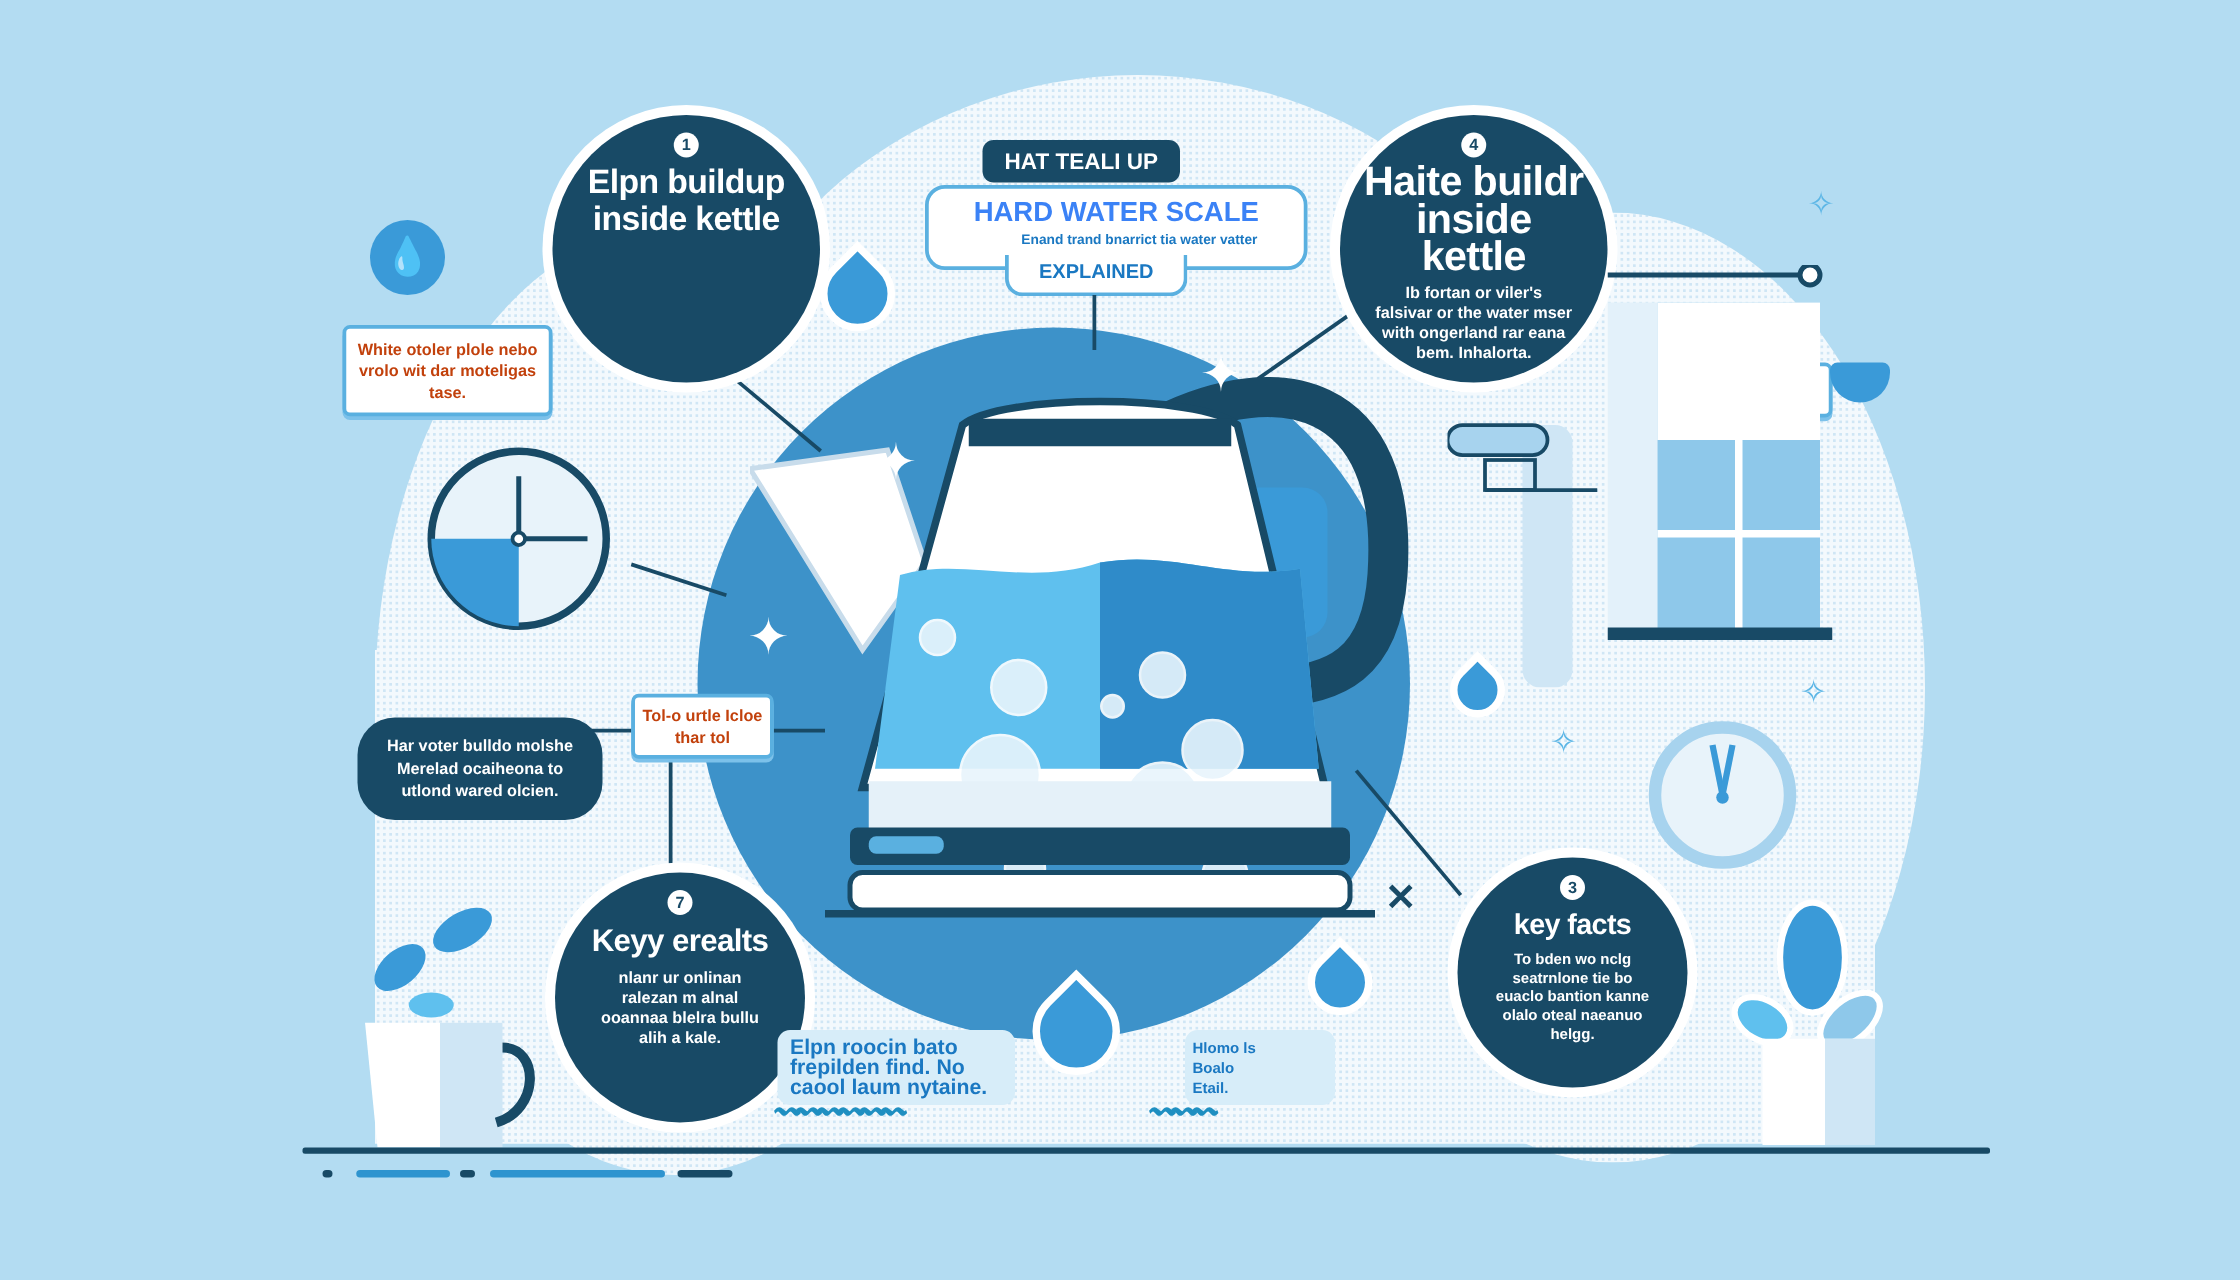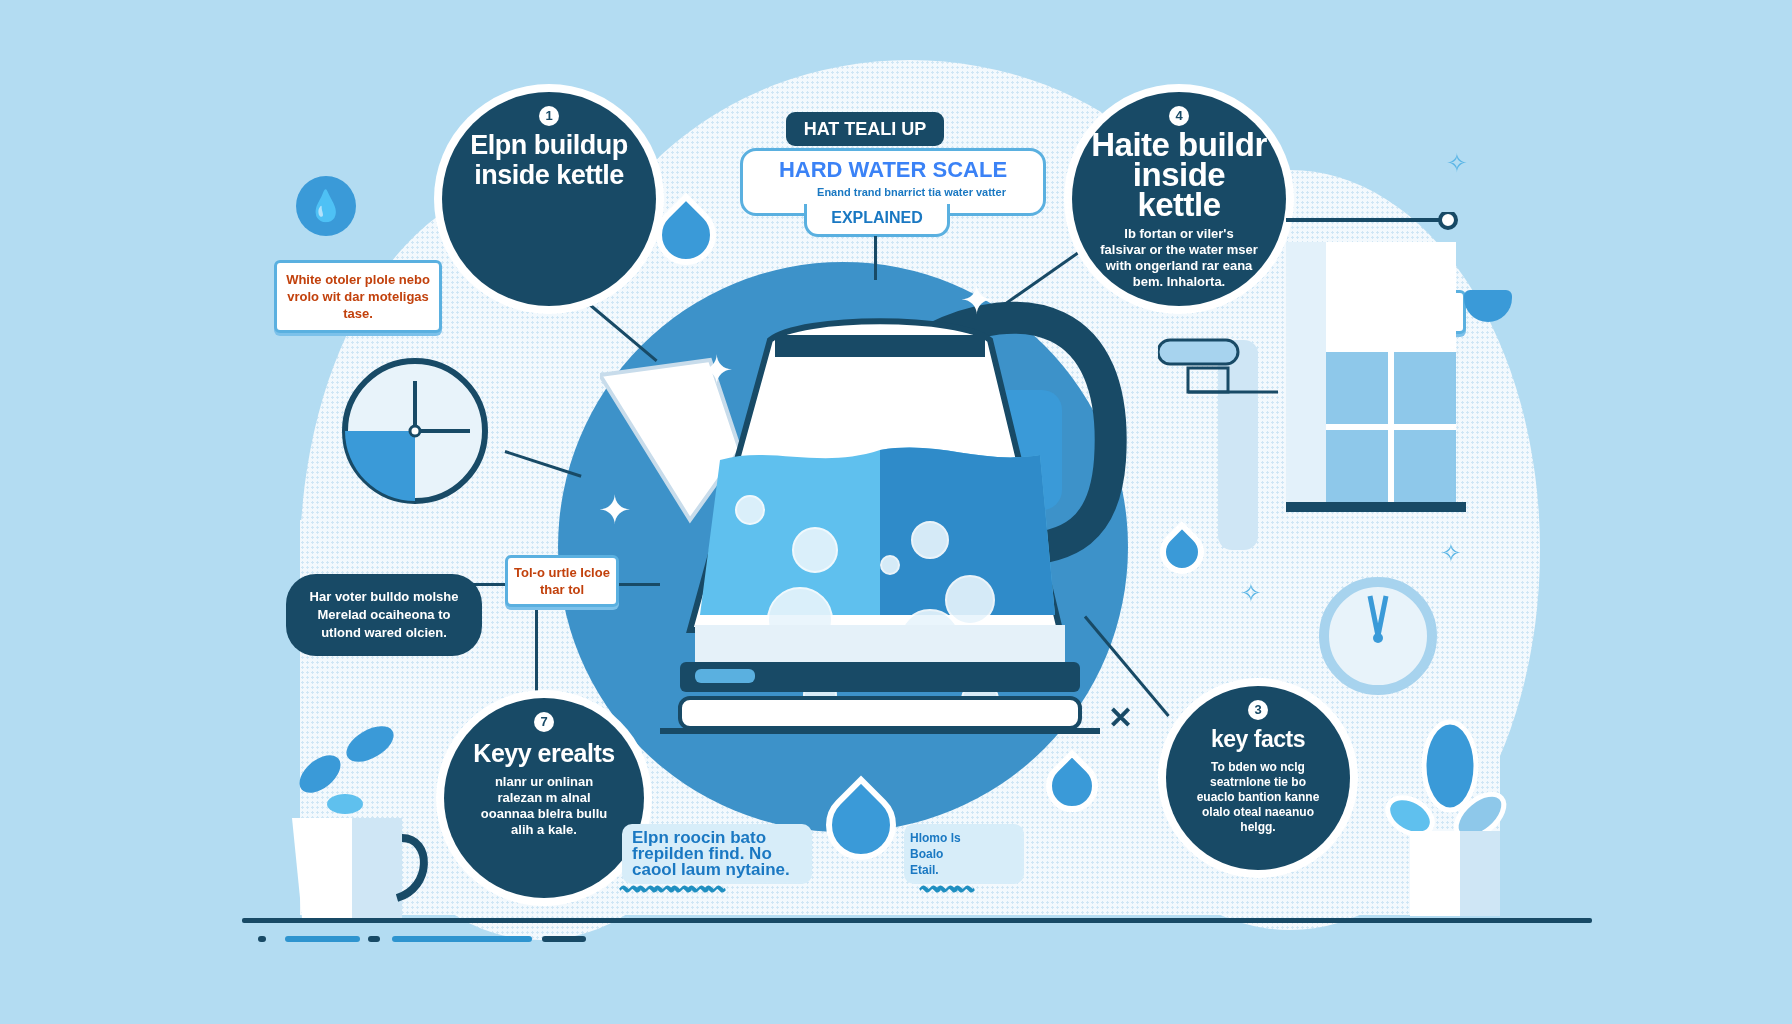--- a/index.html
+++ b/index.html
@@ -120,21 +120,21 @@
 </div>
 
 <div class="bubble" style="left:274px;top:260px;width:150px;padding:8px 6px;">White otoler plole nebo vrolo wit dar moteligas tase.</div>
 <div class="bubble" style="left:505px;top:555px;width:100px;padding:6px 4px;">Tol-o urtle Icloe thar tol</div>
 <div class="bubble" style="left:1382px;top:290px;width:70px;padding:6px 4px;font-size:11px;line-height:13px;">Interial otroalaly</div>
 <div class="abs" style="left:1464px;top:290px;width:48px;height:32px;background:#3a9ad8;border-radius:6px 6px 24px 24px;"></div>
 
 <div class="abs" style="left:622px;top:824px;width:190px;height:60px;background:#d7edf9;border-radius:10px;">
   <div style="color:#1a78c2;font-weight:bold;font-size:17px;line-height:16px;padding:6px 10px;">Elpn roocin bato frepilden find. No caool laum nytaine.</div>
 </div>
-<div class="abs" style="left:904px;top:824px;width:120px;height:60px;background:#d7edf9;border-radius:10px;">
+<div class="abs" style="left:948px;top:824px;width:120px;height:60px;background:#d7edf9;border-radius:10px;">
   <div style="color:#1a78c2;font-weight:bold;font-size:12px;line-height:16px;padding:6px 50px 6px 6px;">Hlomo ls Boalo Etail.</div>
 </div>
 <div class="abs" style="left:620px;top:872px;color:#1f8fc1;font-size:20px;letter-spacing:-3px;font-weight:bold;">〰〰〰〰〰〰</div>
 <div class="abs" style="left:920px;top:872px;color:#1f8fc1;font-size:20px;letter-spacing:-3px;font-weight:bold;">〰〰〰</div>
 
 <div class="dark-box" style="left:286px;top:574px;width:176px;padding:14px 10px;">Har voter bulldo molshe Merelad ocaiheona to utlond wared olcien.</div>
 
 <div class="abs" style="left:340px;top:356px;width:150px;height:150px;">
   <svg width="150" height="150" viewBox="0 0 150 150">
     <circle cx="75" cy="75" r="70" fill="#e8f3fa" stroke="#184a66" stroke-width="6"></circle>

